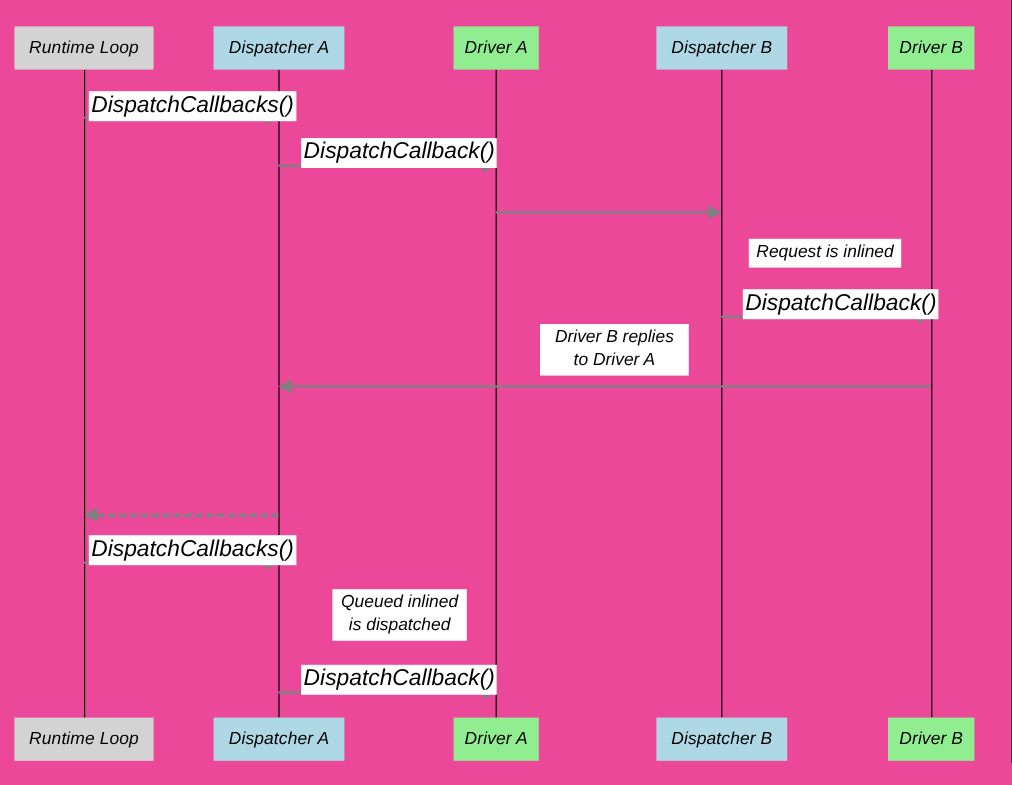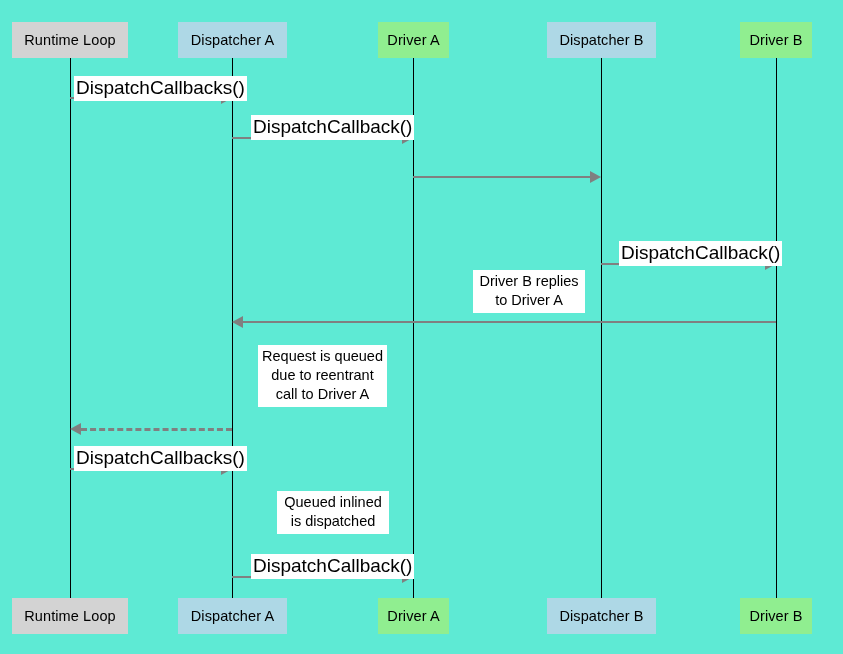--- a/index.html
+++ b/index.html
@@ -4,23 +4,24 @@
 <style>
   html, body {
     margin: 0;
     padding: 0;
     background: #000000;
   }
   #diagram {
     position: relative;
     width: 843px;
     height: 654px;
-    background: #5eead4;
+    background: #ec4899;
     font-family: "Liberation Sans", sans-serif;
     overflow: hidden;
+    font-style: italic;
   }
   .lifeline-box {
     position: absolute;
     box-sizing: border-box;
     display: flex;
     align-items: center;
     justify-content: center;
     color: #000000;
     font-size: 14.5px;
     line-height: 1;
@@ -131,20 +132,18 @@
     <div class="msg-line" style="left: 243px; width: 533px; top: 321px;"></div>
     <div class="arrowhead left" style="top: 316px; left: 232px;"></div>
     <div class="msg-line dashed" style="left: 81px; width: 151px; top: 428px;"></div>
     <div class="arrowhead left" style="top: 423px; left: 70px;"></div>
     <div class="msg-line" style="left: 70px; width: 151px; top: 468px;"></div>
     <div class="arrowhead right" style="top: 463px; left: 221px;"></div>
     <div class="msg-label" style="left: 74px; top: 446px;">DispatchCallbacks()</div>
     <div class="msg-line" style="left: 232px; width: 170px; top: 576px;"></div>
     <div class="arrowhead right" style="top: 571px; left: 402px;"></div>
     <div class="msg-label" style="left: 251px; top: 554px;">DispatchCallback()</div>
-    <div class="note-box" style="left: 473px; top: 270px; width: 112px;">Driver B replies
+    <div class="note-box" style="left: 624px; top: 199px; width: 127px;">Request is inlined</div>
+    <div class="note-box" style="left: 450px; top: 270px; width: 124px;">Driver B replies
 to Driver A</div>
-    <div class="note-box" style="left: 258px; top: 345px; width: 129px;">Request is queued
-due to reentrant
-call to Driver A</div>
     <div class="note-box" style="left: 277px; top: 491px; width: 112px;">Queued inlined
 is dispatched</div>
   </div>
 
 </body></html>

